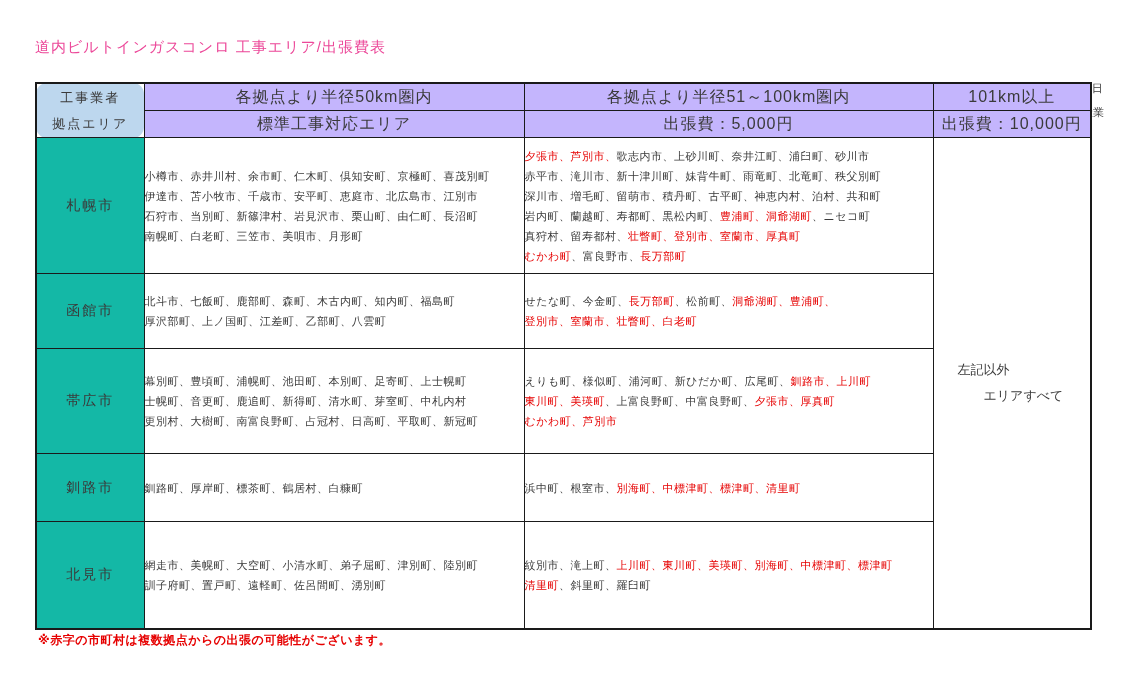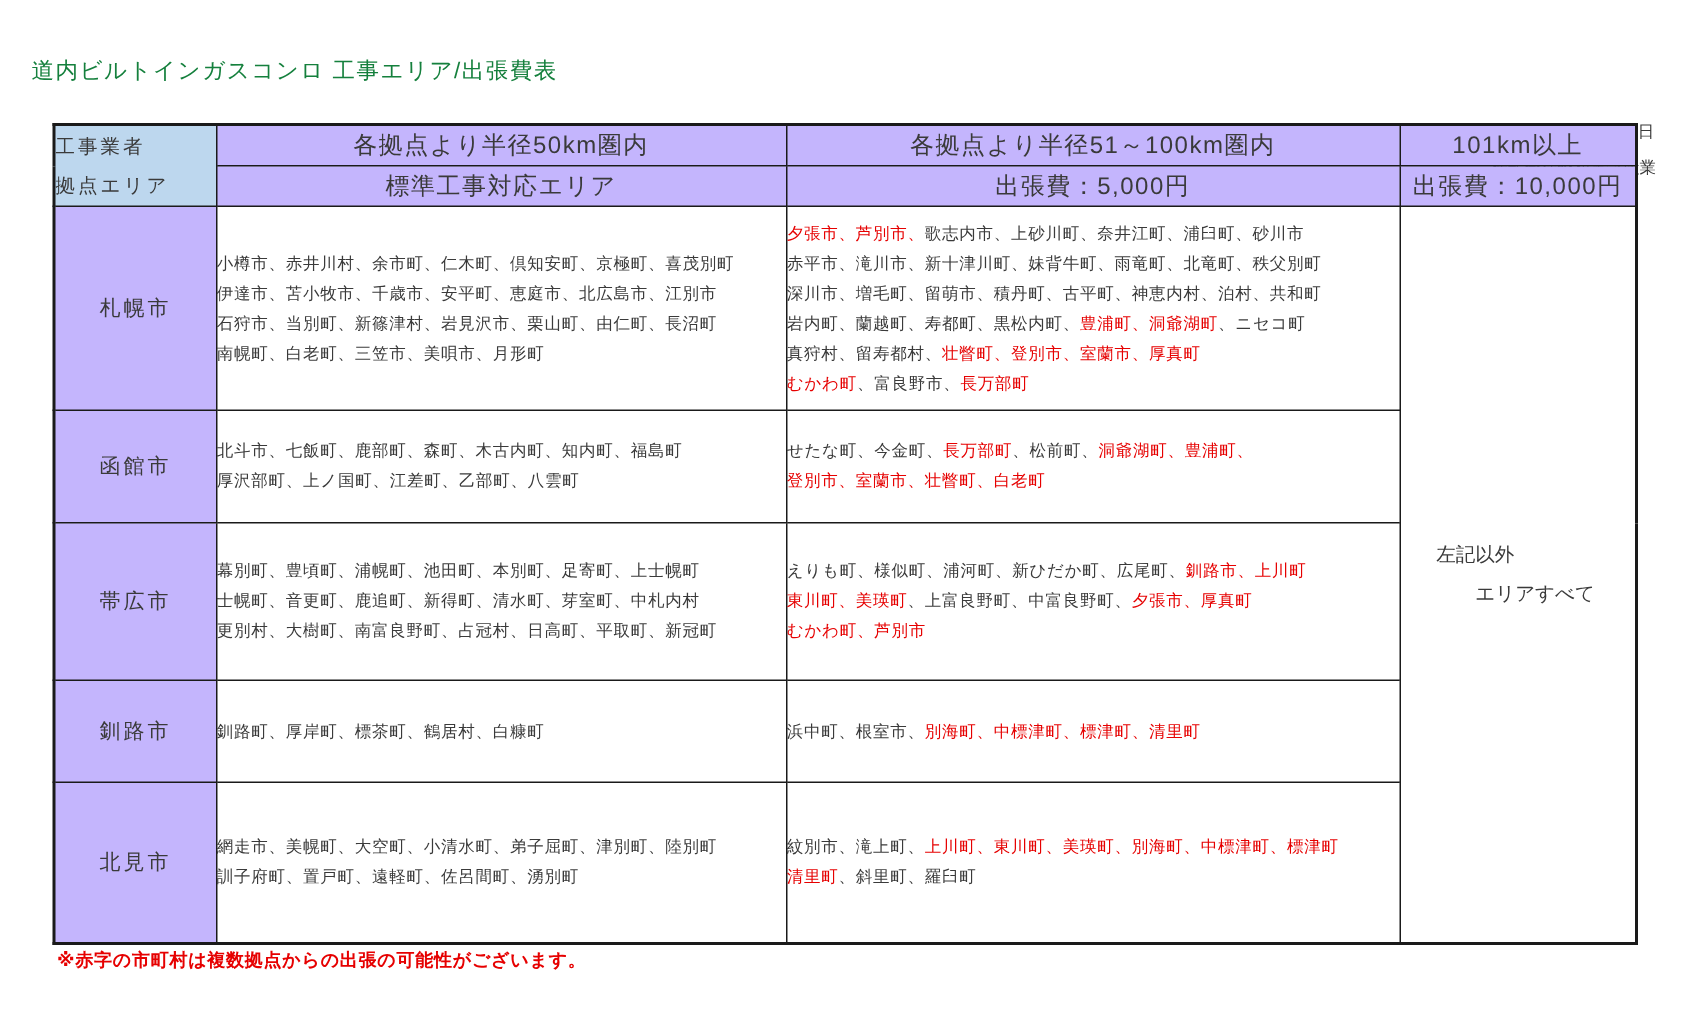--- a/index.html
+++ b/index.html
@@ -8,47 +8,47 @@
     color:#3a3a3a;
     -webkit-font-smoothing:antialiased;
   }
   .page{
     position:relative;
     width:1128px;height:679px;
     background:#ffffff;
     overflow:hidden;
   }
   .title{
-    position:absolute;left:21px;top:38px;
-    font-size:15px;letter-spacing:1px;color:#15803d;
+    position:absolute;left:35px;top:38px;
+    font-size:15px;letter-spacing:1px;color:#ec4899;
   }
   .meta{
     position:absolute;right:24px;top:28px;
     text-align:left;font-size:11px;color:#3a3a3a;line-height:24px;margin-top:48px;
   }
   table.area{
     position:absolute;left:35px;top:82px;
     border-collapse:collapse;table-layout:fixed;
     width:1055px;
     border:2px solid #1a1a1a;
   }
   table.area th,table.area td{
     border:1px solid #1a1a1a;
     padding:0;
     vertical-align:middle;
     font-weight:normal;
   }
   .corner{
     background:#bdd7ee;
-    font-size:13px;letter-spacing:2px;text-align:left;
+    font-size:13px;letter-spacing:2px;text-align:center;border-radius:11px;
   }
   .corner div{line-height:26px;}
   thead th{font-size:16px;text-align:center;height:26px;background:#c4b5fd;letter-spacing:1px;}
   th.base{
-    background:#c4b5fd;
+    background:#14b8a6;
     font-size:14px;letter-spacing:2px;text-align:center;
   }
   td.list{
     font-size:11px;
     padding:6px 8px;
     letter-spacing:0.5px;
   }
   td.list .line{line-height:20px;white-space:nowrap;}
   td.list .red{color:#e60000;}
   td.beyond{

